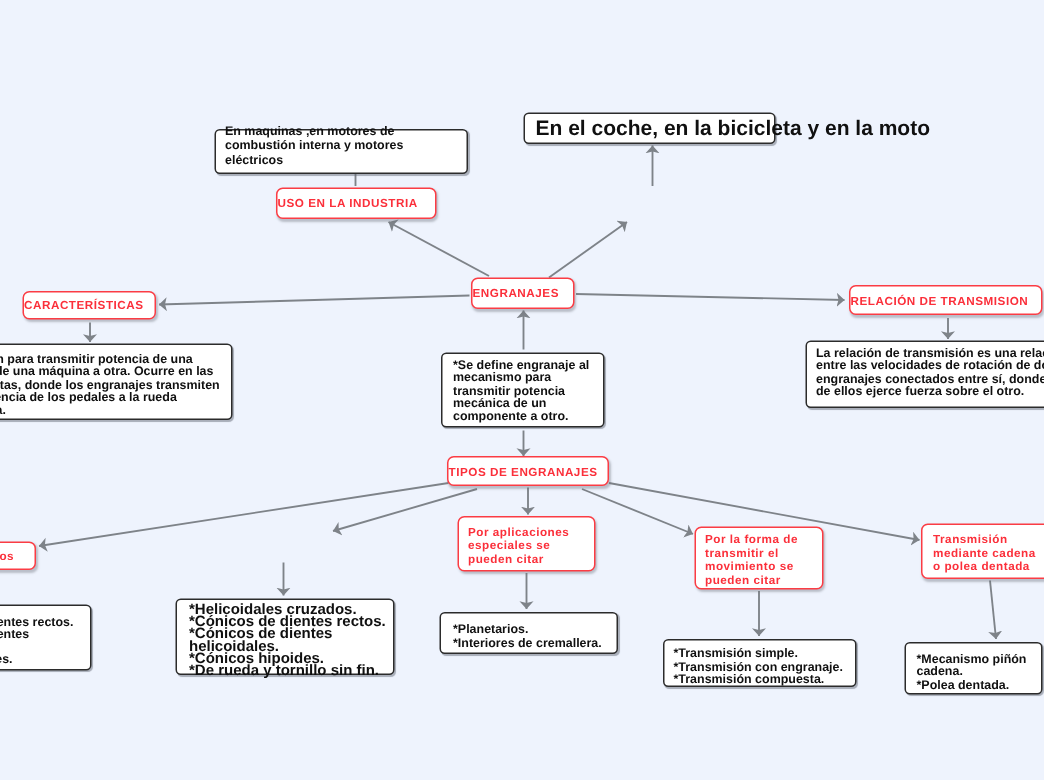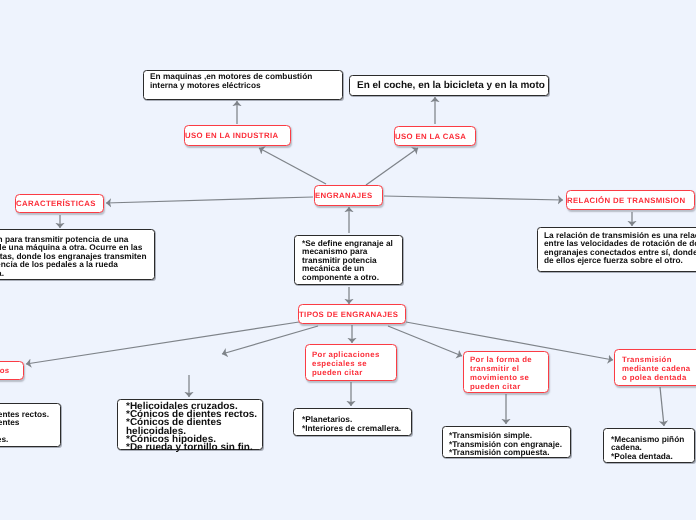--- a/index.html
+++ b/index.html
@@ -44,35 +44,32 @@
       <line x1="388" y1="326" x2="462" y2="356" marker-end="url(#ah)"></line>
       <line x1="406" y1="322" x2="613" y2="360" marker-end="url(#ah)"></line>
       <line x1="-12" y1="381" x2="-12" y2="401" marker-end="url(#ah)"></line>
       <line x1="189" y1="375" x2="189" y2="397" marker-end="url(#ah)"></line>
       <line x1="351" y1="382" x2="351" y2="406" marker-end="url(#ah)"></line>
       <line x1="506" y1="394" x2="506" y2="424" marker-end="url(#ah)"></line>
       <line x1="660" y1="387" x2="664" y2="426" marker-end="url(#ah)"></line>
     </g>
   </svg>
 
-  <div class="node note" style="left:143px;top:70px;width:200px;height:30px;padding:7px 6px 15px;font-size:8.3px;line-height:9.2px;">
+  <div class="node note" style="left:143px;top:86px;width:169px;height:30px;padding:7px 6px 15px;font-size:8.3px;line-height:9.2px;">
     <span class="t">En maquinas ,en motores de combustión interna y motores eléctricos</span>
   </div>
 
-  <div class="node note" style="left:349px;top:75px;width:200px;height:21px;padding:0 7px;font-size:10px;line-height:9.2px;white-space:nowrap;">
+  <div class="node note" style="left:349px;top:75px;width:168px;height:21px;padding:0 7px;font-size:14px;line-height:9.2px;white-space:nowrap;">
     <span class="t">En el coche, en la bicicleta y en la moto</span>
   </div>
 
   <div class="node topic" style="left:184px;top:125px;width:107px;height:21px;font-size:7.8px;letter-spacing:.35px;">
     <span class="t">USO EN LA INDUSTRIA</span>
   </div>
 
-  <div class="node topic" style="left:394px;top:126px;width:82px;height:20px;font-size:7.8px;letter-spacing:.35px;">
-    <span class="t">USO EN LA CASA</span>
-  </div>
 
   <div class="node topic" style="left:15px;top:194px;width:89px;height:19px;font-size:7.8px;letter-spacing:.35px;">
     <span class="t">CARACTERÍSTICAS</span>
   </div>
 
   <div class="node note" style="left:-34px;top:229px;width:189px;height:51px;padding:5px 7px 2px;font-size:8.3px;line-height:8.6px;">
     <span class="t">*Sirven para transmitir potencia de una parte de una máquina a otra. Ocurre en las bicicletas, donde los engranajes transmiten la potencia de los pedales a la rueda trasera.</span>
   </div>
 
   <div class="node topic" style="left:314px;top:185px;width:69px;height:21px;font-size:7.8px;letter-spacing:.35px;">

